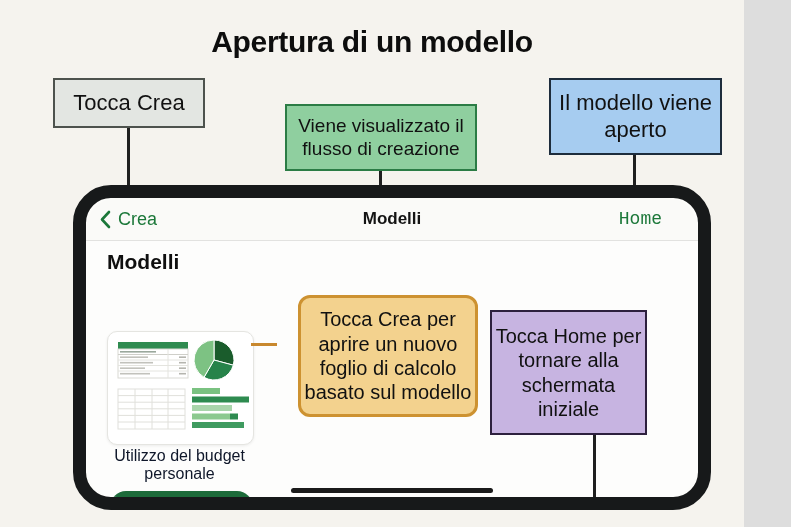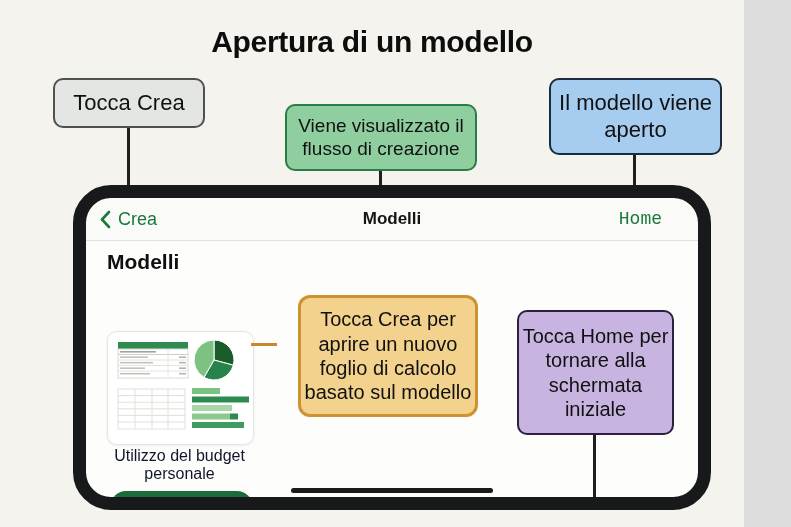--- a/index.html
+++ b/index.html
@@ -17,21 +17,21 @@
   .page-title{
     position:absolute;left:0;top:25px;width:100%;
     text-align:center;
     font-size:30px;font-weight:700;letter-spacing:-.3px;
     color:#0d0d0d;margin:0;
   }
   
   .callout{
     position:absolute;box-sizing:border-box;
     display:flex;align-items:center;justify-content:center;
-    text-align:center;border-radius:10px;
+    text-align:center;border-radius:0;
     line-height:1.2;z-index:4;
   }
   .callout-gray{
     left:53px;top:78px;width:152px;height:50px;
     background:var(--callout-gray-fill,#e3e6e2);
     border:2.5px solid var(--callout-gray-border,#4d524d);
     font-size:22px;
   }
   .callout-green{
     left:285px;top:104px;width:192px;height:67px;
@@ -46,21 +46,21 @@
     font-size:22px;
   }
   .callout-orange{
     left:275px;top:295px;width:180px;height:122px;
     background:var(--callout-orange-fill,#f3d28e);
     border:3px solid var(--callout-orange-border,#cd9231);
     border-radius:12px;
     font-size:20px;line-height:1.22;margin-left:23px;
   }
   .callout-purple{
-    left:517px;top:310px;width:157px;height:125px;
+    left:490px;top:310px;width:157px;height:125px;
     background:var(--callout-purple-fill,#c7b4e1);
     border:2.5px solid var(--callout-purple-border,#2d203e);
     font-size:20px;line-height:1.22;
   }
   
   .vline{
     position:absolute;width:3px;
     background:var(--connector-dark,#1f1f1f);
     z-index:1;
   }

